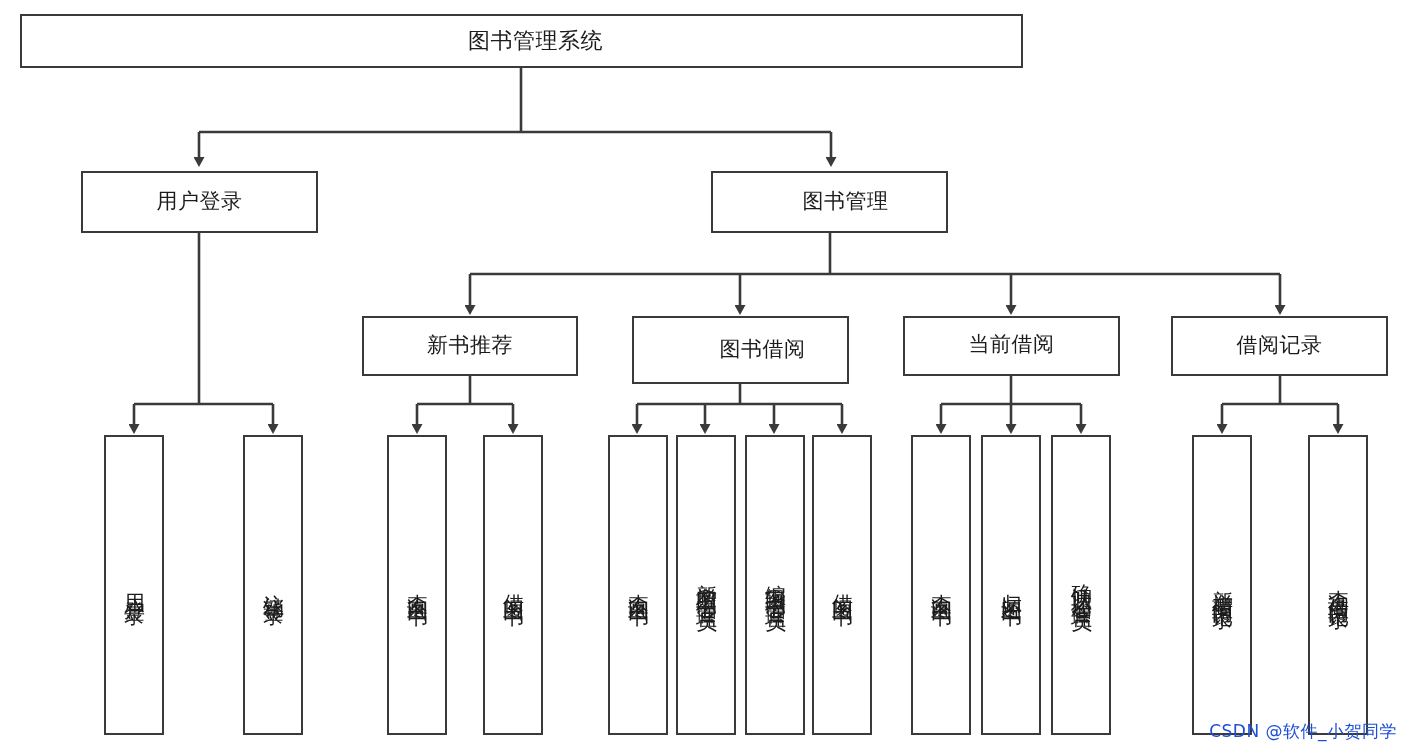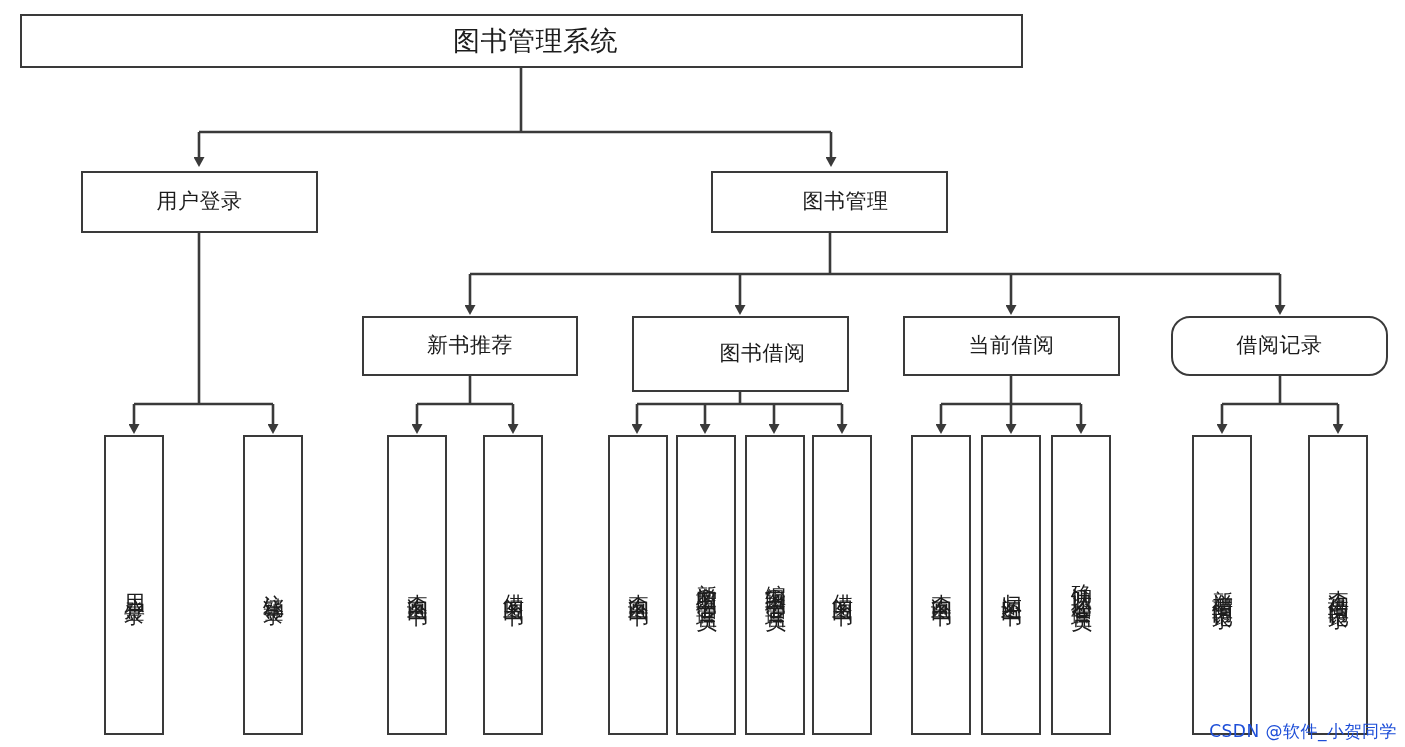--- a/index.html
+++ b/index.html
@@ -32,21 +32,21 @@
   .node .label{
     display:block;
     line-height:1.02;
     letter-spacing:0.5px;
     white-space:pre;
   }
   
   .node.h .label{
     font-size:21px;
   }
-  .node.root .label{font-size:27px;margin-left:28px;}
+  .node.root .label{font-size:22px;margin-left:28px;}
   
   .node.v{
     align-items:center;
     justify-content:center;
     padding:6px 0;
   }
   .node.v .label{
     writing-mode:vertical-rl;
     text-orientation:upright;
     font-size:21px;
@@ -130,29 +130,29 @@
   </div>
 
   <div class="node h" style="left:711px;top:171px;width:237px;height:62px;padding-left:32px;">
     <span class="label">图书管理</span>
   </div>
 
   <div class="node h" style="left:362px;top:316px;width:216px;height:60px;">
     <span class="label">新书推荐</span>
   </div>
 
-  <div class="node h" style="left:632px;top:316px;width:217px;height:76px;padding-left:44px;">
+  <div class="node h" style="left:632px;top:316px;width:217px;height:68px;padding-left:44px;">
     <span class="label">图书借阅</span>
   </div>
 
-  <div class="node h" style="left:903px;top:316px;width:217px;height:60px;">
+  <div class="node h" style="left:903px;top:316px;width:217px;height:60px;font-family:Liberation Mono, monospace;">
     <span class="label">当前借阅</span>
   </div>
 
-  <div class="node h" style="left:1171px;top:316px;width:217px;height:60px;border-radius:19px;">
+  <div class="node h" style="left:1171px;top:316px;width:217px;height:60px;">
     <span class="label">借阅记录</span>
   </div>
 
   <div class="node v" style="left:104px;top:435px;width:60px;height:300px;">
     <span class="label">用户登录</span>
   </div>
   <div class="node v" style="left:243px;top:435px;width:60px;height:300px;">
     <span class="label">注销登录</span>
   </div>
 

